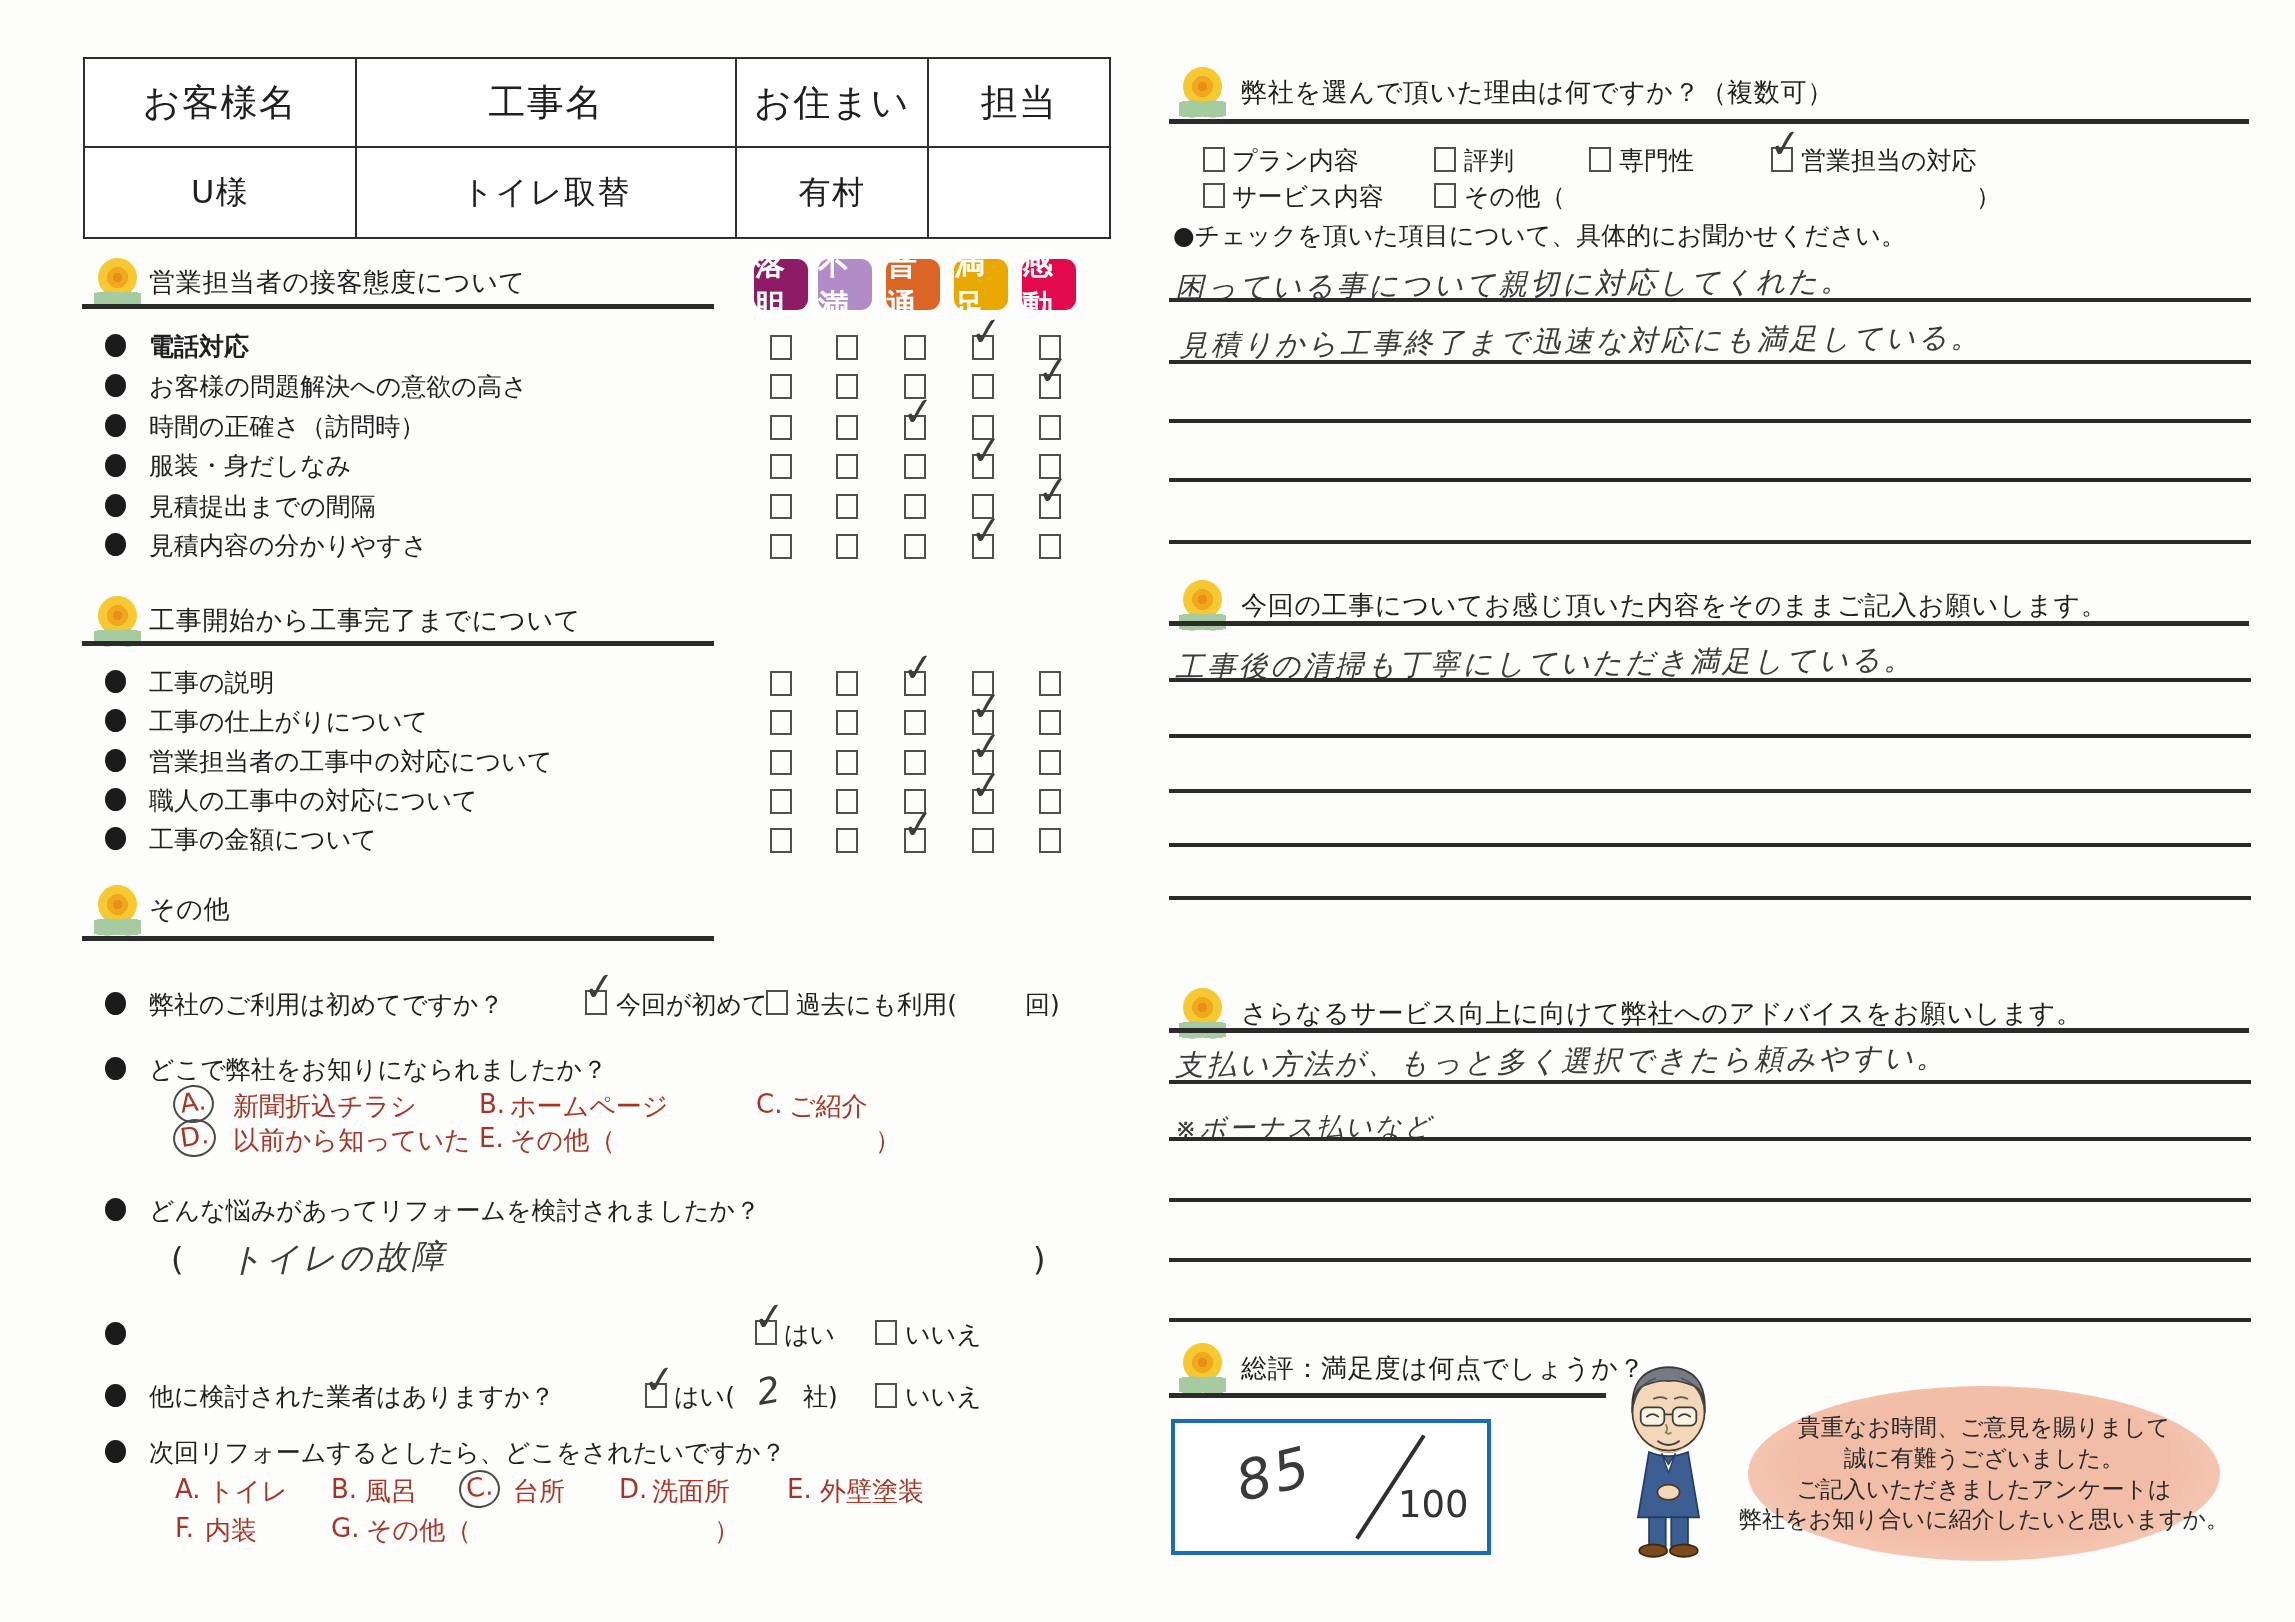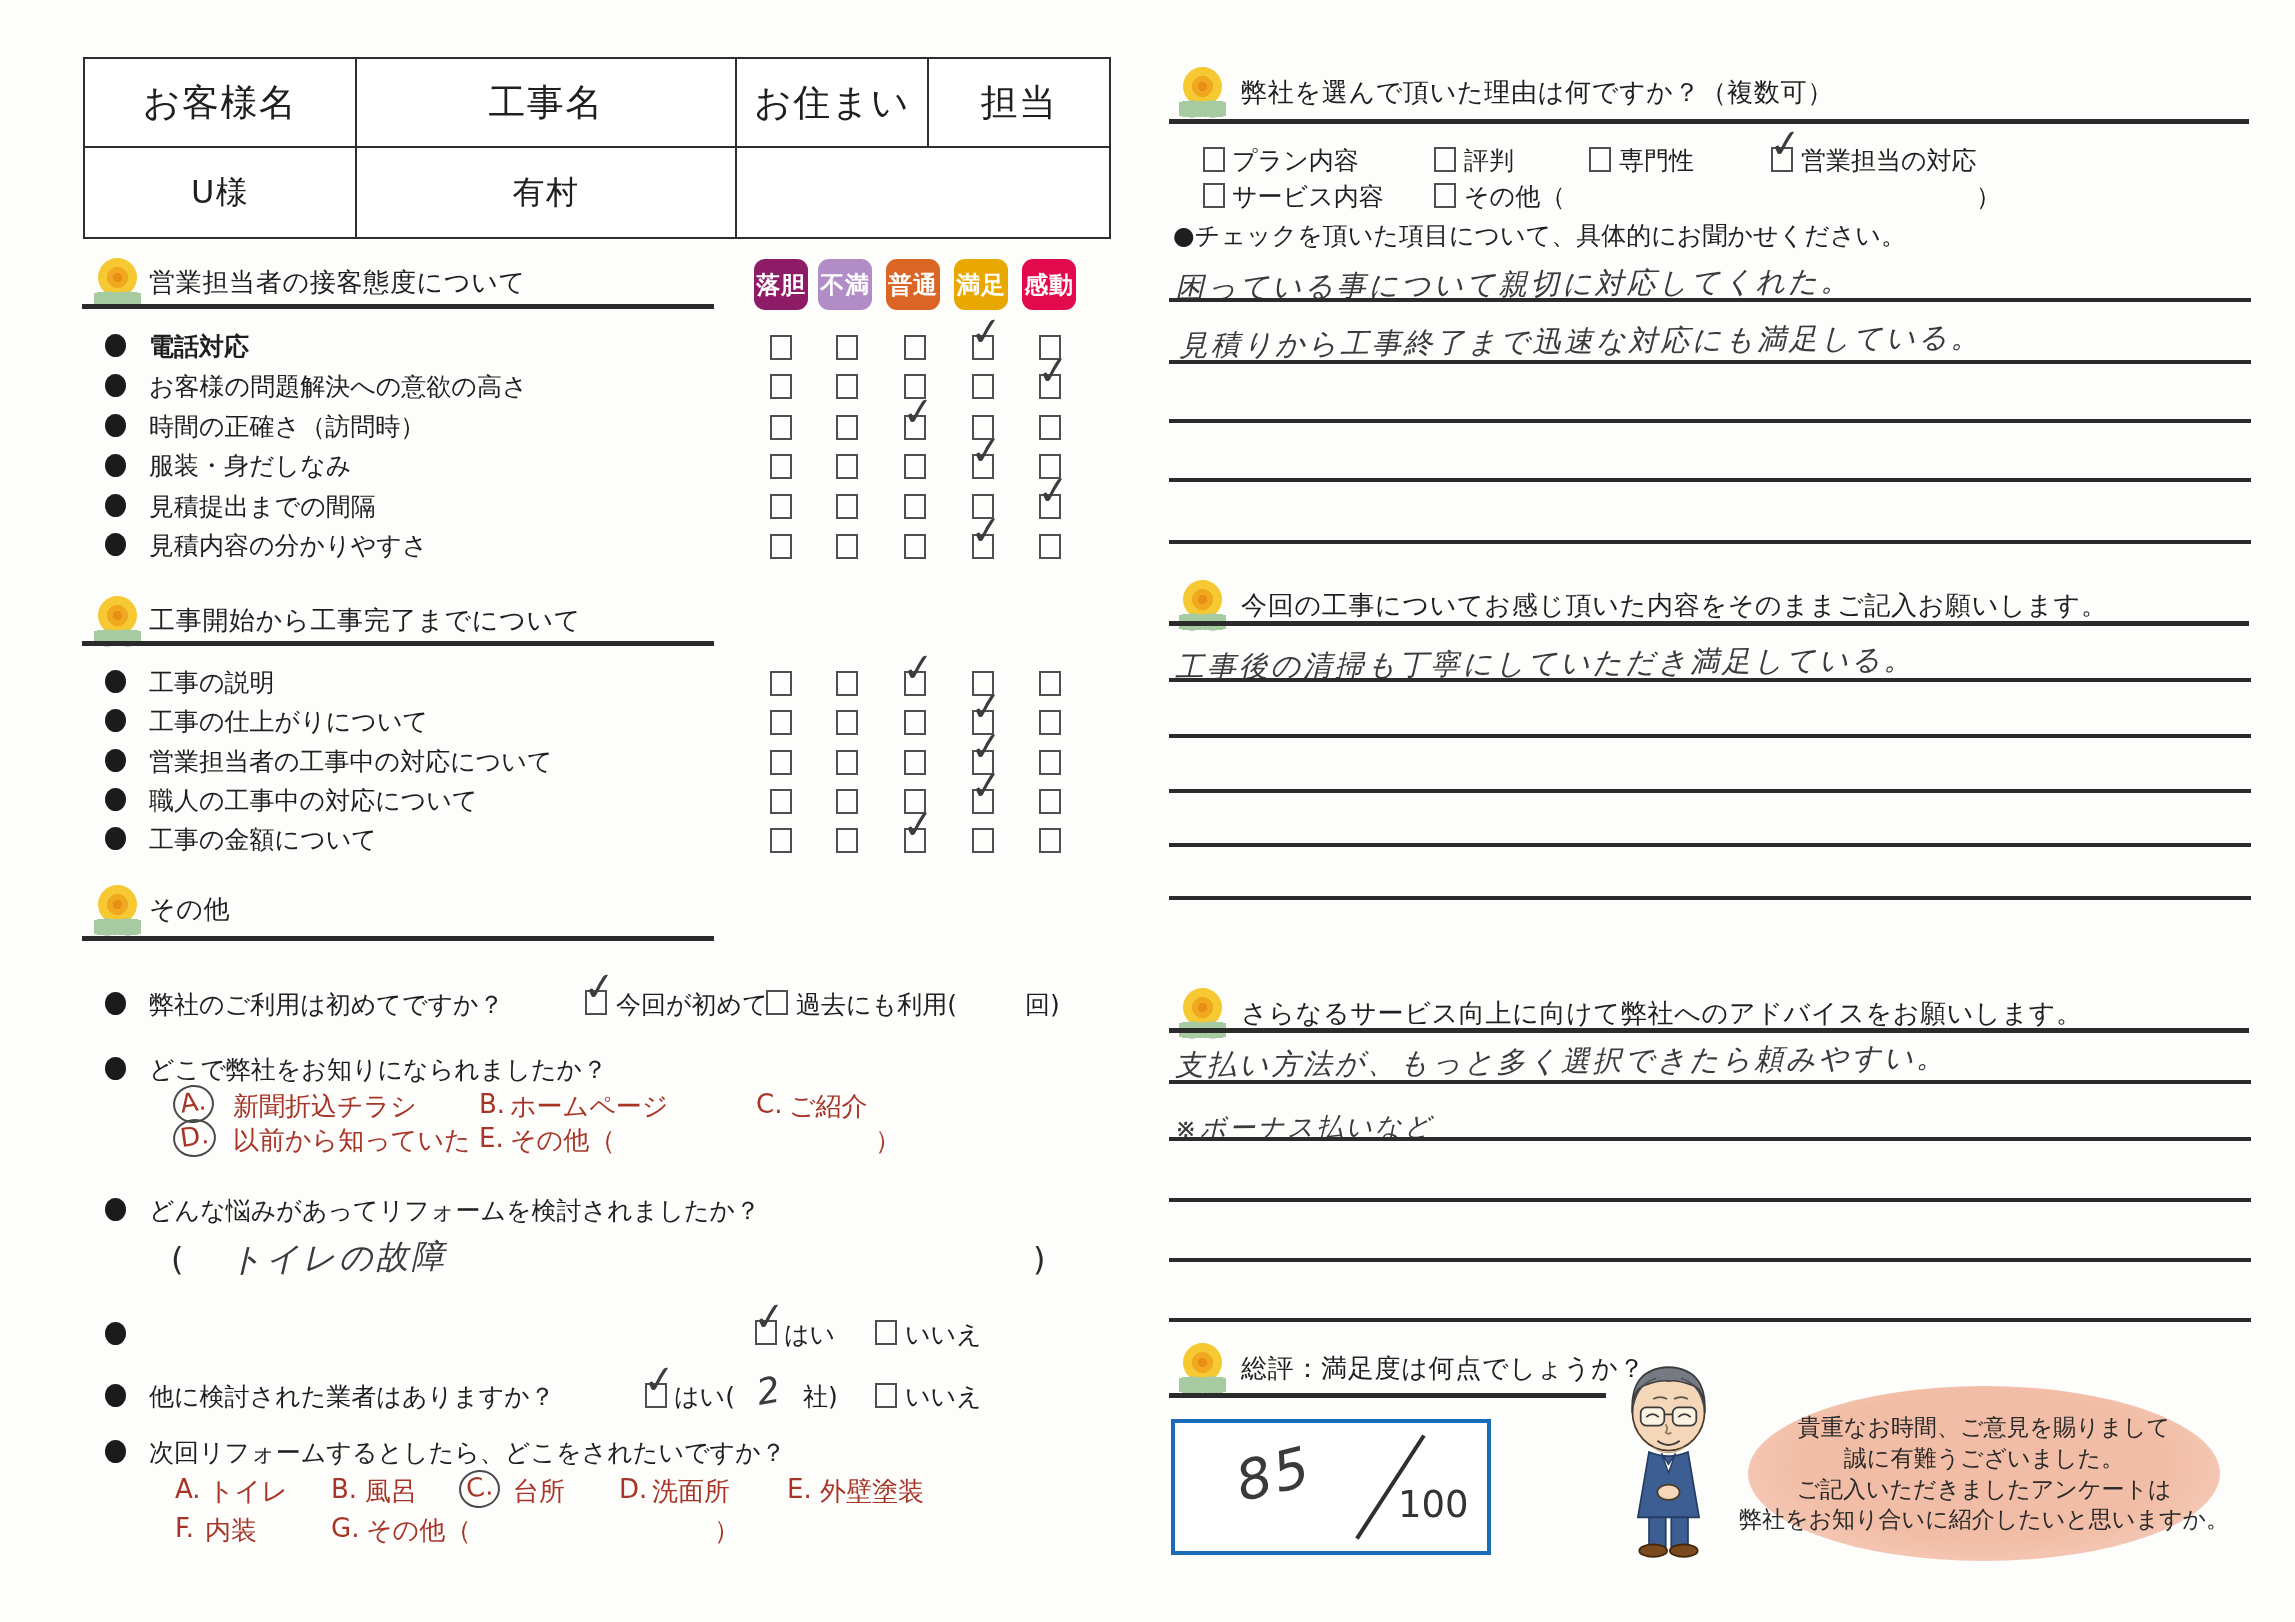--- a/index.html
+++ b/index.html
@@ -22,21 +22,21 @@
   .sunflower::before{content:'';position:absolute;left:4.2px;top:0;width:39px;height:39px;border-radius:50%;
      background:radial-gradient(circle at 50% 50%, #E89015 0 17%, #F0A81F 17% 38%, #F6C832 38% 78%, #FADE6B 78% 100%)}
   .sunflower::after{content:'';position:absolute;left:0px;top:33px;width:47px;height:18px;
      background:radial-gradient(ellipse 45% 48% at 28% 50%, #A6CBA1 0 98%, transparent 100%),
                 radial-gradient(ellipse 45% 48% at 72% 50%, #A6CBA1 0 98%, transparent 100%)}
   
   .bullet{width:21px;height:23px;border-radius:50%;background:#1b1b1b}
   .lbl{font-size:25px;white-space:nowrap}
   .cb{width:18px;height:21px;border:2.1px solid #4f4f4f;background:transparent}
   .cb .check{position:absolute;left:-4.2px;top:-25px;font-size:39px;color:#3c3c3c;transform:rotate(-6deg);font-weight:bold;line-height:1}
-  .chip{width:54px;height:51px;border-radius:11px;color:#fff;font-size:24px;font-weight:bold;display:flex;align-items:center;justify-content:center;letter-spacing:0.7px}
+  .chip{width:54px;height:51px;border-radius:11px;color:#fff;font-size:31px;font-weight:bold;display:flex;align-items:center;justify-content:center;letter-spacing:0.7px}
   
   .red{color:#A63527;font-size:26px;white-space:nowrap}
   .okey{display:inline-block}
   .okey.circ{border:2.1px solid #4a4a4a;border-radius:50%;padding:0px 5.5px 4.2px 5.5px;transform:rotate(-8deg)}
   
   .hw{font-style:italic;color:#3a3a3a;letter-spacing:2.8px;white-space:nowrap}
   .hw-line{font-size:29px;transform:rotate(-0.6deg)}
   
   .score-box{width:312px;height:128px;border:4.2px solid #1B6CB8;background:#fff}
   
@@ -50,20 +50,21 @@
 <body>
 
 <div id="canvas">
 
   <div class="table abs" style="left:83px;top:57px">
     <div class="th">お客様名</div>
     <div class="th">工事名</div>
     <div class="th">お住まい</div>
     <div class="th">担当</div>
     <div class="tdv">U様</div>
+    <div class="tdv">トイレ取替</div>
     <div class="tdv">有村</div>
   </div>
 
   <div class="sunflower abs" style="left:94px;top:258px"></div>
   <div class="sec-title abs" style="left:149px;top:265px">営業担当者の接客態度について</div>
   <div class="divider abs" style="left:82px;top:304px;width:632px"></div>
 
   <div class="sunflower abs" style="left:94px;top:596px"></div>
   <div class="sec-title abs" style="left:149px;top:603px">工事開始から工事完了までについて</div>
   <div class="divider abs" style="left:82px;top:641px;width:632px"></div>

